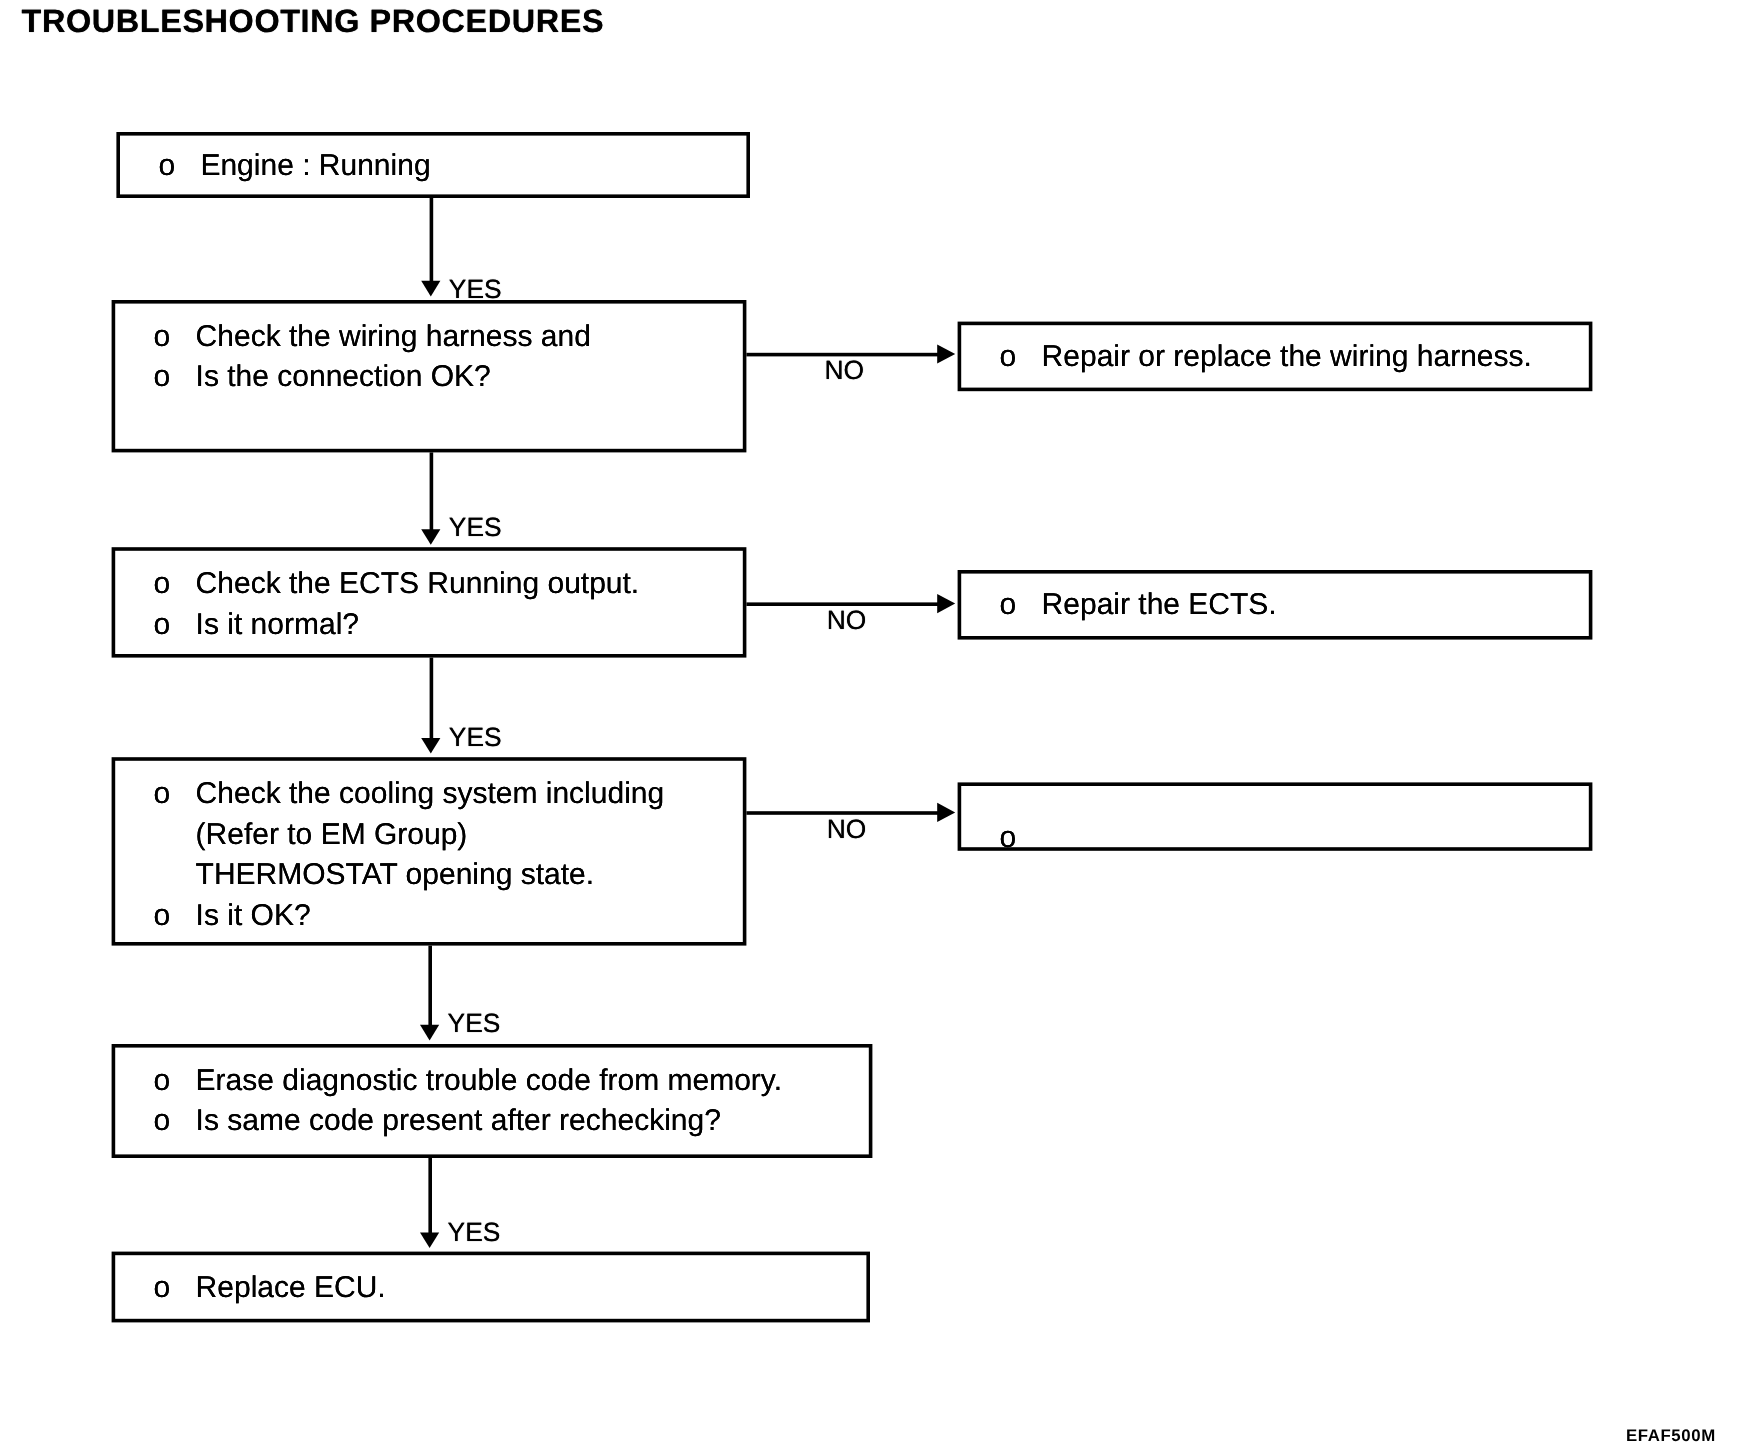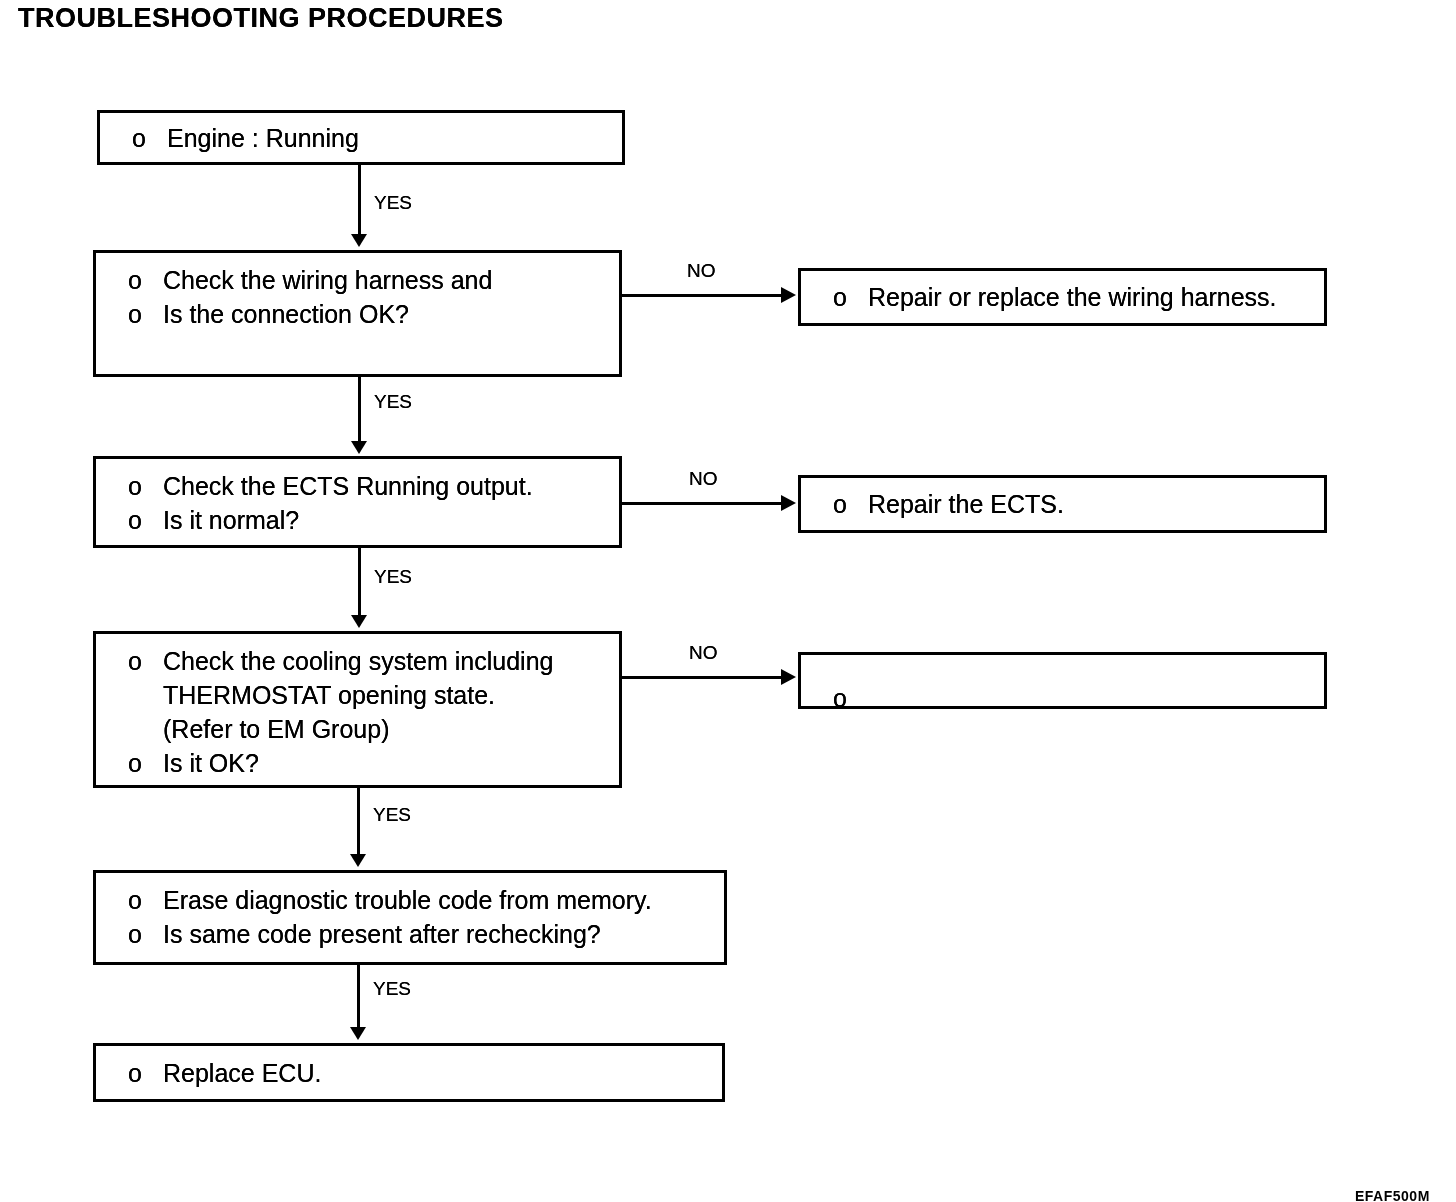--- a/index.html
+++ b/index.html
@@ -53,23 +53,24 @@
     position: absolute;
     right: -14px;
     top: -7px;
     width: 0; height: 0;
     border-top: 8px solid transparent;
     border-bottom: 8px solid transparent;
     border-left: 15px solid #000;
   }
   .conn {
     position: absolute;
-    font-size: 19px;
+    font-size: 22px;
     text-shadow: 0 0 0.6px #000;
     white-space: nowrap;
+    margin-top: 36px;
   }
   .figcode {
     position: absolute;
     left: 1355px;
     top: 1188px;
     font-size: 14px;
     font-weight: bold;
     letter-spacing: 0.5px;
   }
 </style>
@@ -136,25 +137,25 @@
   <div class="varrow" style="left:358px; top:548px; height:68px;"></div>
   <div class="conn" style="left:374px; top:566px;">YES</div>
 
   <div class="fbox pad" style="left:93px; top:631px; width:529px; height:157px;">
     <div class="fline">
       <span class="bullet">o</span>
       <span>Check the cooling system including</span>
     </div>
     <div class="fline">
       <span class="bullet"></span>
-      <span>THERMOSTAT opening state.</span>
+      <span>(Refer to EM Group)</span>
     </div>
     <div class="fline">
       <span class="bullet"></span>
-      <span>(Refer to EM Group)</span>
+      <span>THERMOSTAT opening state.</span>
     </div>
     <div class="fline">
       <span class="bullet">o</span>
       <span>Is it OK?</span>
     </div>
   </div>
 
   <div class="harrow" style="left:622px; top:676px; width:160px;"></div>
   <div class="conn" style="left:689px; top:642px;">NO</div>
   <div class="fbox vcenter" style="left:798px; top:652px; width:529px; height:57px;">

